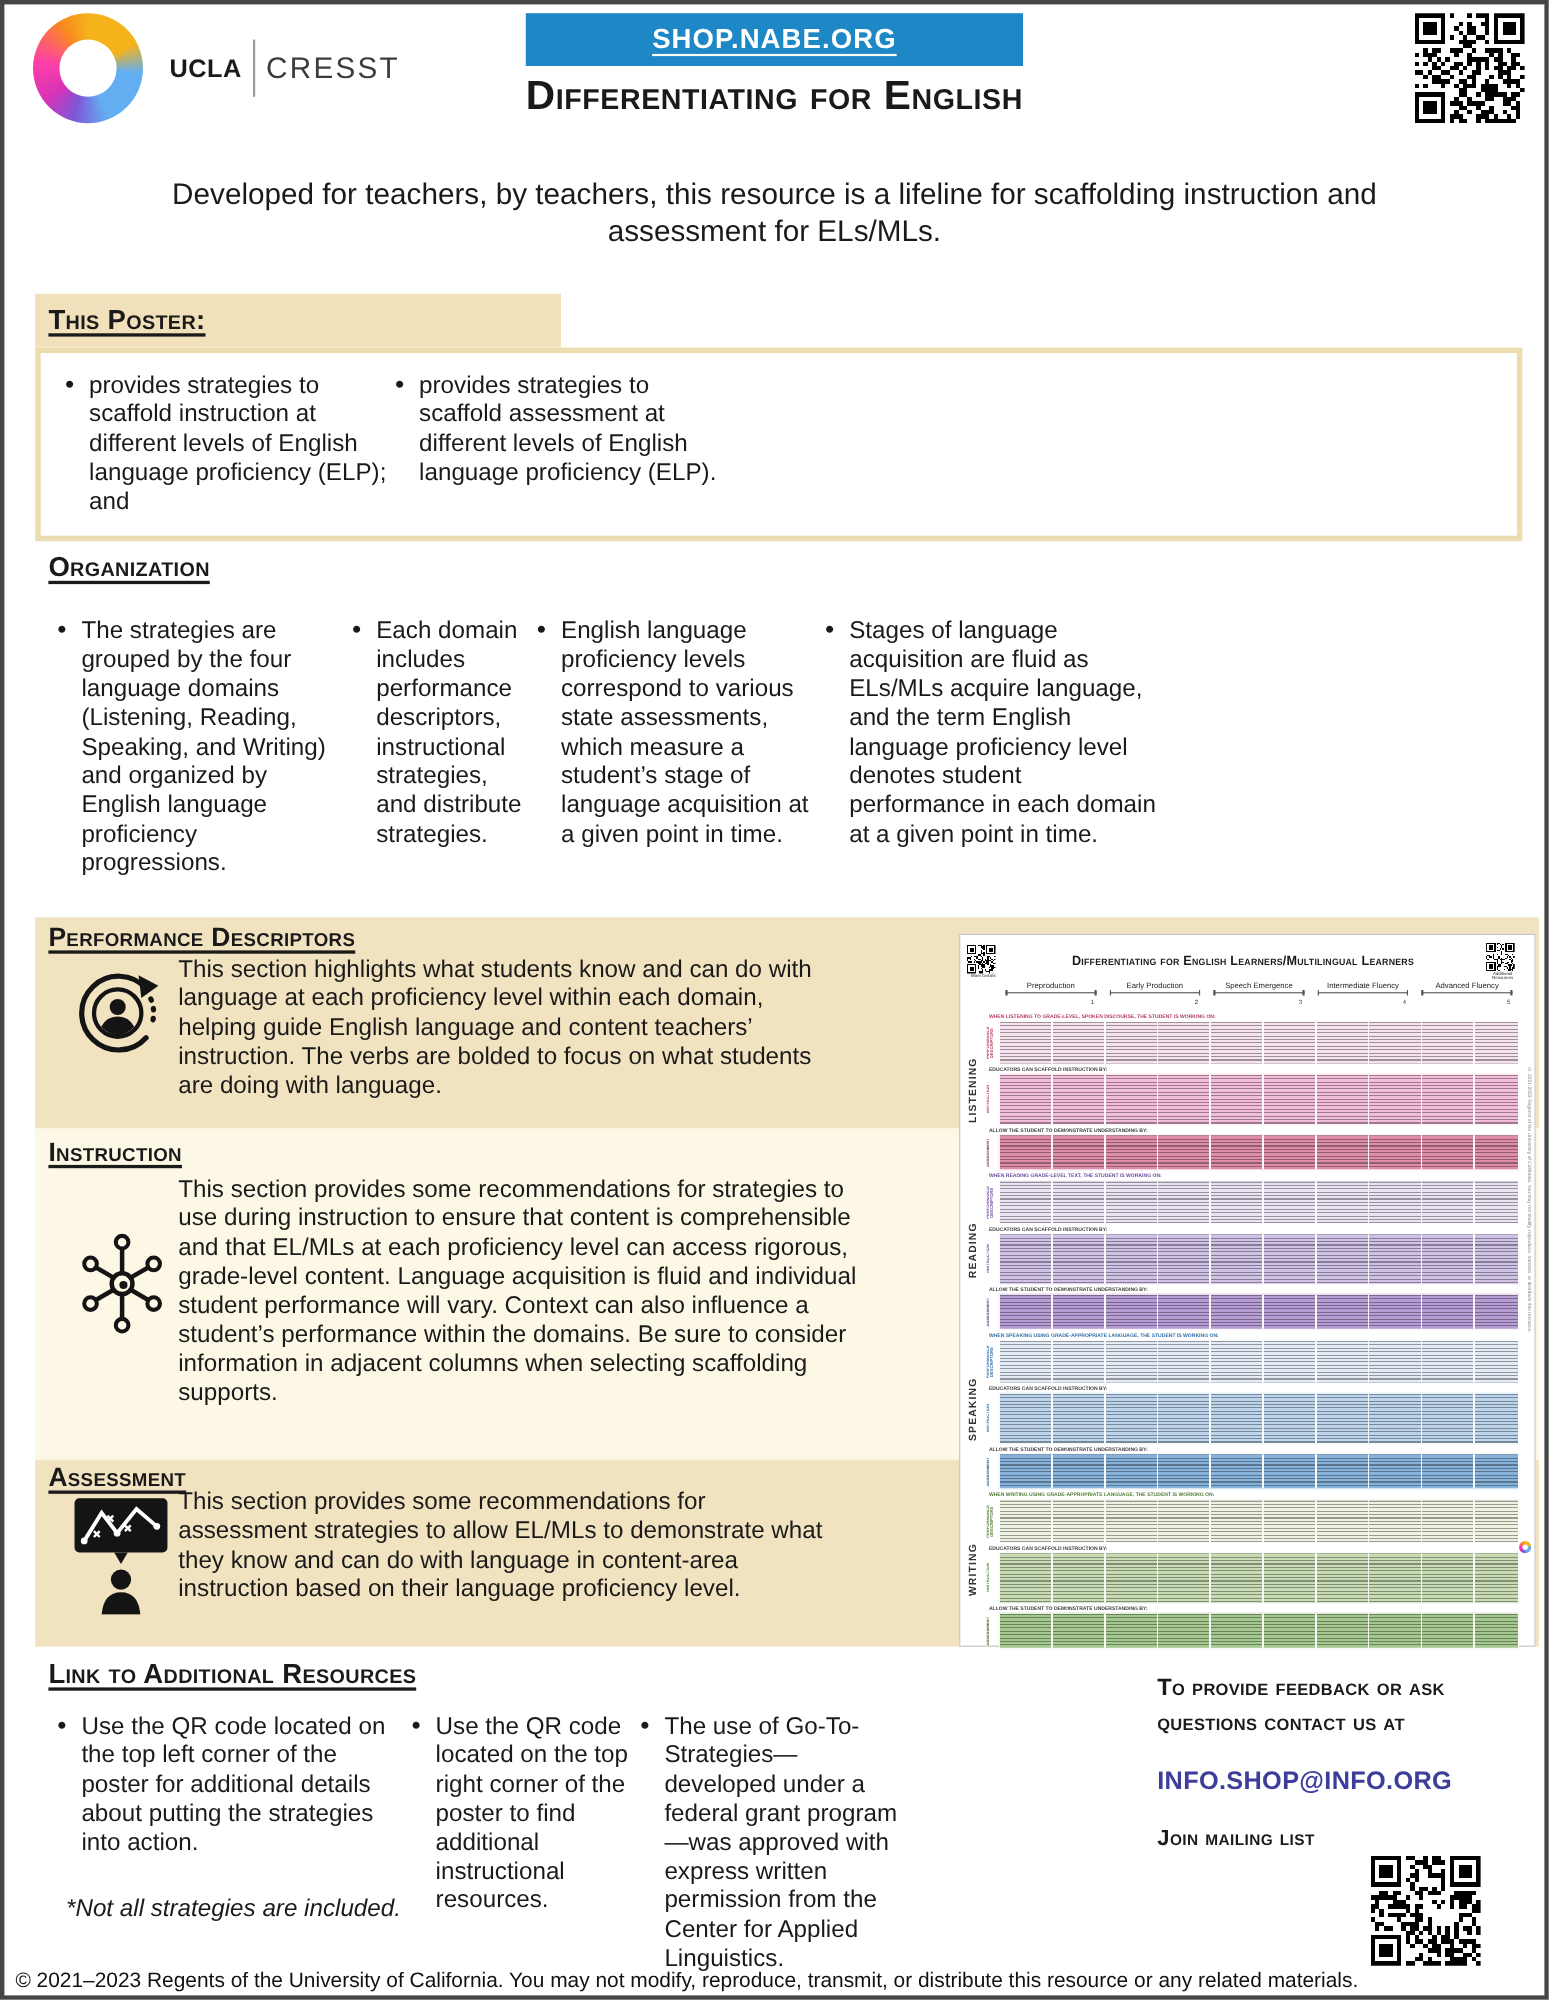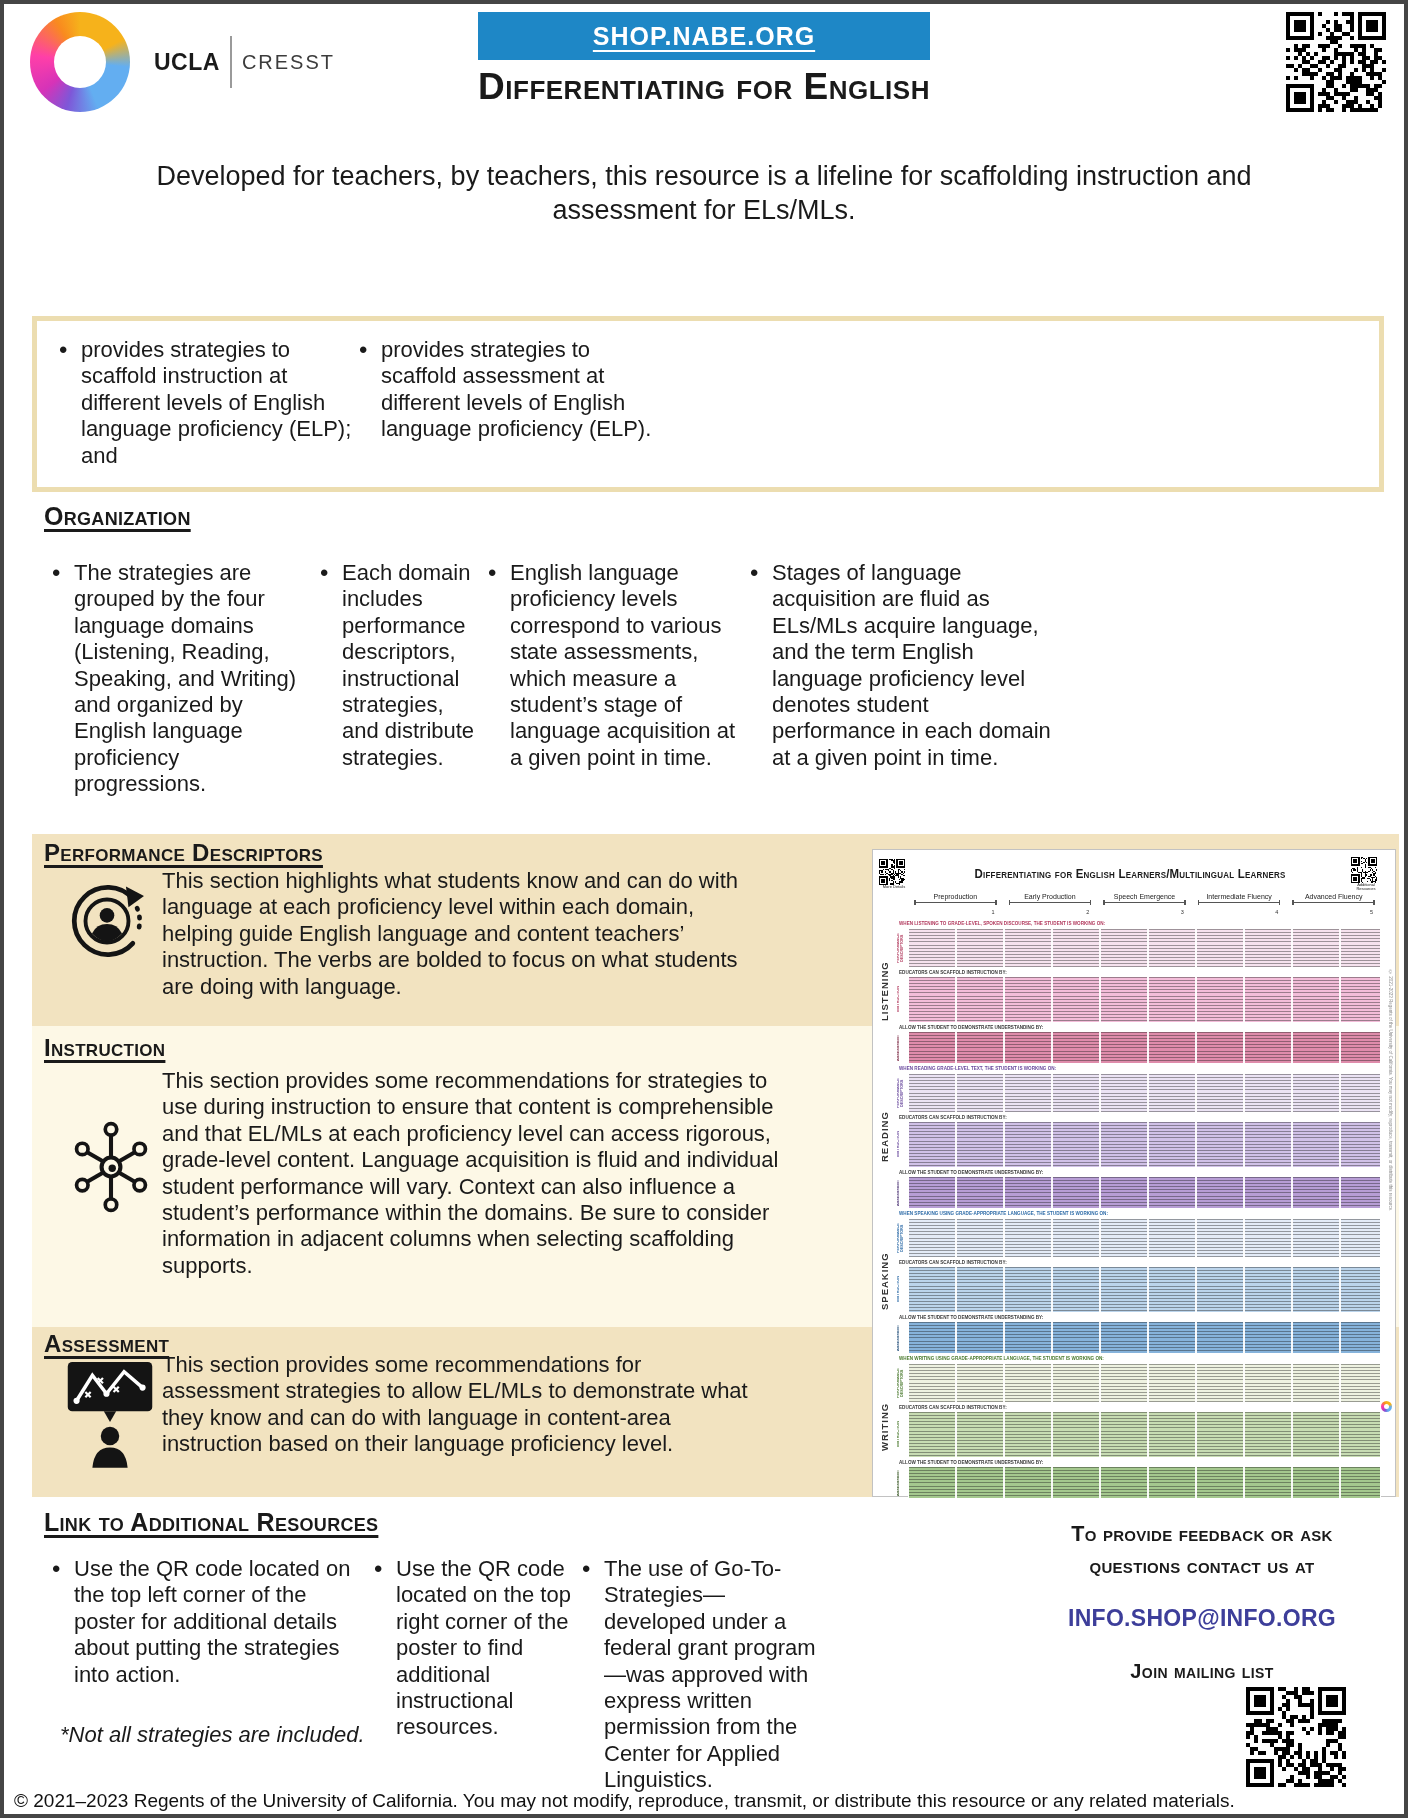--- a/index.html
+++ b/index.html
@@ -13,21 +13,21 @@
   .logo{position:absolute;left:26px;top:8px;display:flex;align-items:center;}
   .ring{width:100px;height:100px;border-radius:50%;position:relative;
         background:conic-gradient(#f6b21b 0 62deg,#63aef1 96deg 158deg,#7e57d8 196deg,
                    #d633b8 232deg,#ff3fa8 278deg,#f98a1f 330deg,#f6b21b 360deg);}
   .ring::after{content:"";position:absolute;left:24px;top:24px;width:52px;height:52px;
         border-radius:50%;background:#fff;}
   .ring.mini{width:11px;height:11px;}
   .ring.mini::after{left:3px;top:3px;width:5px;height:5px;}
   .logo-ucla{font-weight:700;font-size:23px;letter-spacing:.5px;margin-left:24px;}
   .logo-div{width:2px;height:52px;background:#9a9a9a;margin:0 10px;}
-  .logo-cresst{font-size:20px;letter-spacing:2px;color:#3c3c3c;font-weight:400;}
+  .logo-cresst{font-size:27px;letter-spacing:2px;color:#3c3c3c;font-weight:400;}
   .banner{position:absolute;left:50%;transform:translateX(-50%);top:8px;width:452px;height:48px;
         background:#1e87c6;display:flex;align-items:center;justify-content:center;}
   .banner a{color:#fff;font-weight:700;font-size:25px;letter-spacing:1px;
         text-decoration:underline;text-underline-offset:5px;}
   .qr-top{position:absolute;right:18px;top:8px;width:100px;height:100px;}
   .title{position:absolute;left:0;right:0;top:62px;text-align:center;font-weight:700;
         font-variant:small-caps;font-size:37px;line-height:1.12;letter-spacing:.5px;}
   .subtitle{position:absolute;left:124px;right:124px;top:156px;text-align:center;
         font-size:27px;line-height:1.25;}
 
@@ -82,21 +82,21 @@
           repeating-linear-gradient(to right, transparent 0 46.5px, rgba(255,255,255,.95) 46.5px 48px),
           repeating-linear-gradient(to bottom, rgba(25,25,25,.40) 0 1px, transparent 1px 3.1px);}
   .p-note{position:absolute;right:2px;top:120px;writing-mode:vertical-rl;font-size:4.5px;color:#8a8a8a;}
   .p-ring{position:absolute;right:3px;bottom:84px;}
 
   
   .res-h{position:absolute;left:40px;top:1504px;font-size:25px;}
   .res-grid{position:absolute;left:42px;top:1552px;display:flex;}
   .res-c1{width:322px;} .res-c2{width:208px;margin-left:58px;} .res-c3{width:244px;margin-left:92px;}
   .res-note{margin-top:34px;margin-left:14px;font-style:italic;font-size:22px;}
-  .contact{position:absolute;right:52px;top:1514px;width:300px;text-align:center;}
+  .contact{position:absolute;right:52px;top:1514px;width:300px;text-align:left;}
   .contact-h{font-weight:700;font-variant:small-caps;font-size:21.5px;line-height:1.5;letter-spacing:.3px;}
   .contact-email{margin-top:22px;font-weight:700;font-size:23px;color:#3d3e9a;letter-spacing:.3px;}
   .contact-join{margin-top:28px;font-weight:700;font-variant:small-caps;font-size:20px;letter-spacing:.4px;}
   .qr-mail{width:100px;height:100px;margin-top:4px;margin-left:auto;display:block;margin-right:6px;}
   .footer{position:absolute;left:10px;bottom:2px;font-size:19px;color:#111;}
 </style>
 </head>
 <body>
 
 <div id="page">
@@ -324,20 +324,23 @@
       <rect x="1" y="19" width="5" height="5" fill="#fff"></rect>
       <rect x="2" y="20" width="3" height="3"></rect>
     </svg>
 
   <div class="title">
     <div>Differentiating for English</div>
   </div>
 
   <div class="subtitle">Developed for teachers, by teachers, this resource is a lifeline for scaffolding instruction and assessment for ELs/MLs.</div>
 
+  <div class="tp-headbox">
+    <span class="hd">This Poster:</span>
+  </div>
   <div class="tp-box">
     <ul class="blist tp-col2">
         <li>provides strategies to scaffold instruction at different levels of English language proficiency (ELP); and</li>
       </ul>
     <ul class="blist tp-col3">
         <li>provides strategies to scaffold assessment at different levels of English language proficiency (ELP).</li>
       </ul>
   </div>
 
   <div class="org-h hd">Organization</div>

